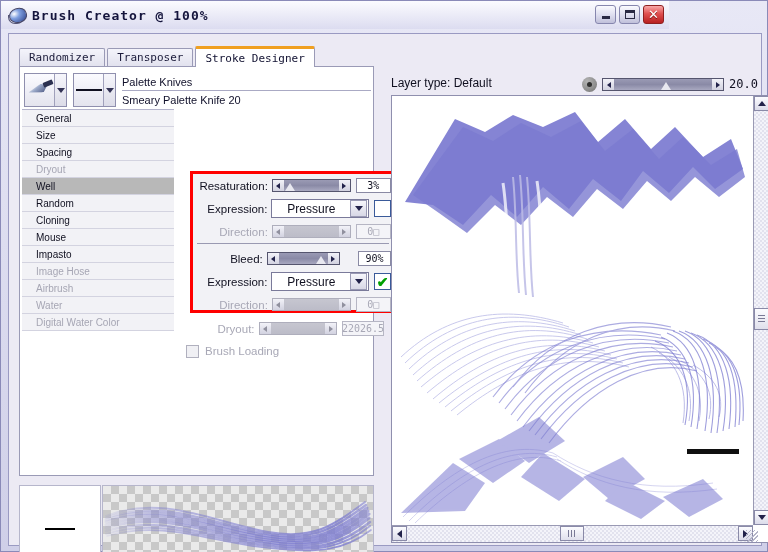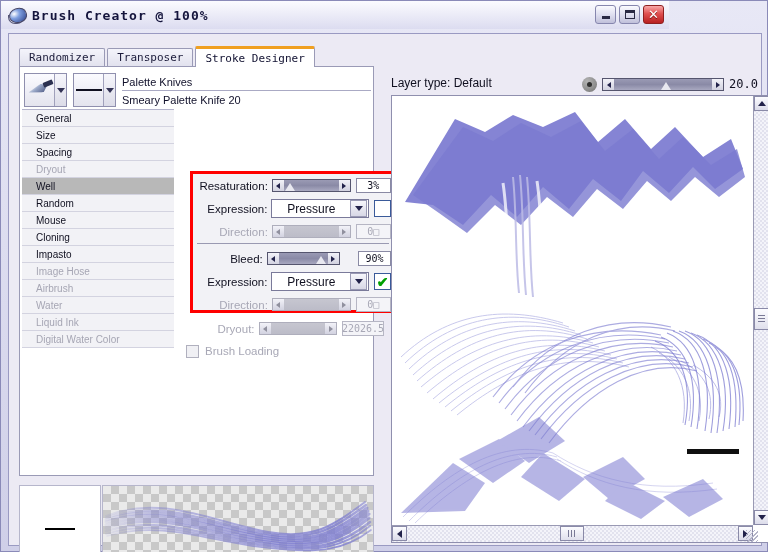--- a/index.html
+++ b/index.html
@@ -316,27 +316,26 @@
         </div>
       </div>
 
       <div id="sidebar">
         <div class="sbi">General</div>
         <div class="sbi">Size</div>
         <div class="sbi">Spacing</div>
         <div class="sbi disabled">Dryout</div>
         <div class="sbi selected">Well</div>
         <div class="sbi">Random</div>
+        <div class="sbi">Cloning</div>
         <div class="sbi">Mouse</div>
-        <div class="sbi">Cloning</div>
         <div class="sbi">Impasto</div>
         <div class="sbi disabled">Image Hose</div>
         <div class="sbi disabled">Airbrush</div>
         <div class="sbi disabled">Water</div>
-        <div class="sbi disabled">Liquid Ink</div>
         <div class="sbi disabled">Digital Water Color</div>
       </div>
 
       <div id="optgroup">
         <div id="divider"></div>
 
         <div class="row">
           <div class="lbl" style="width:72px">Resaturation:</div>
           <div class="slider" style="width:80px;margin-left:4px">
             <div class="end l">

